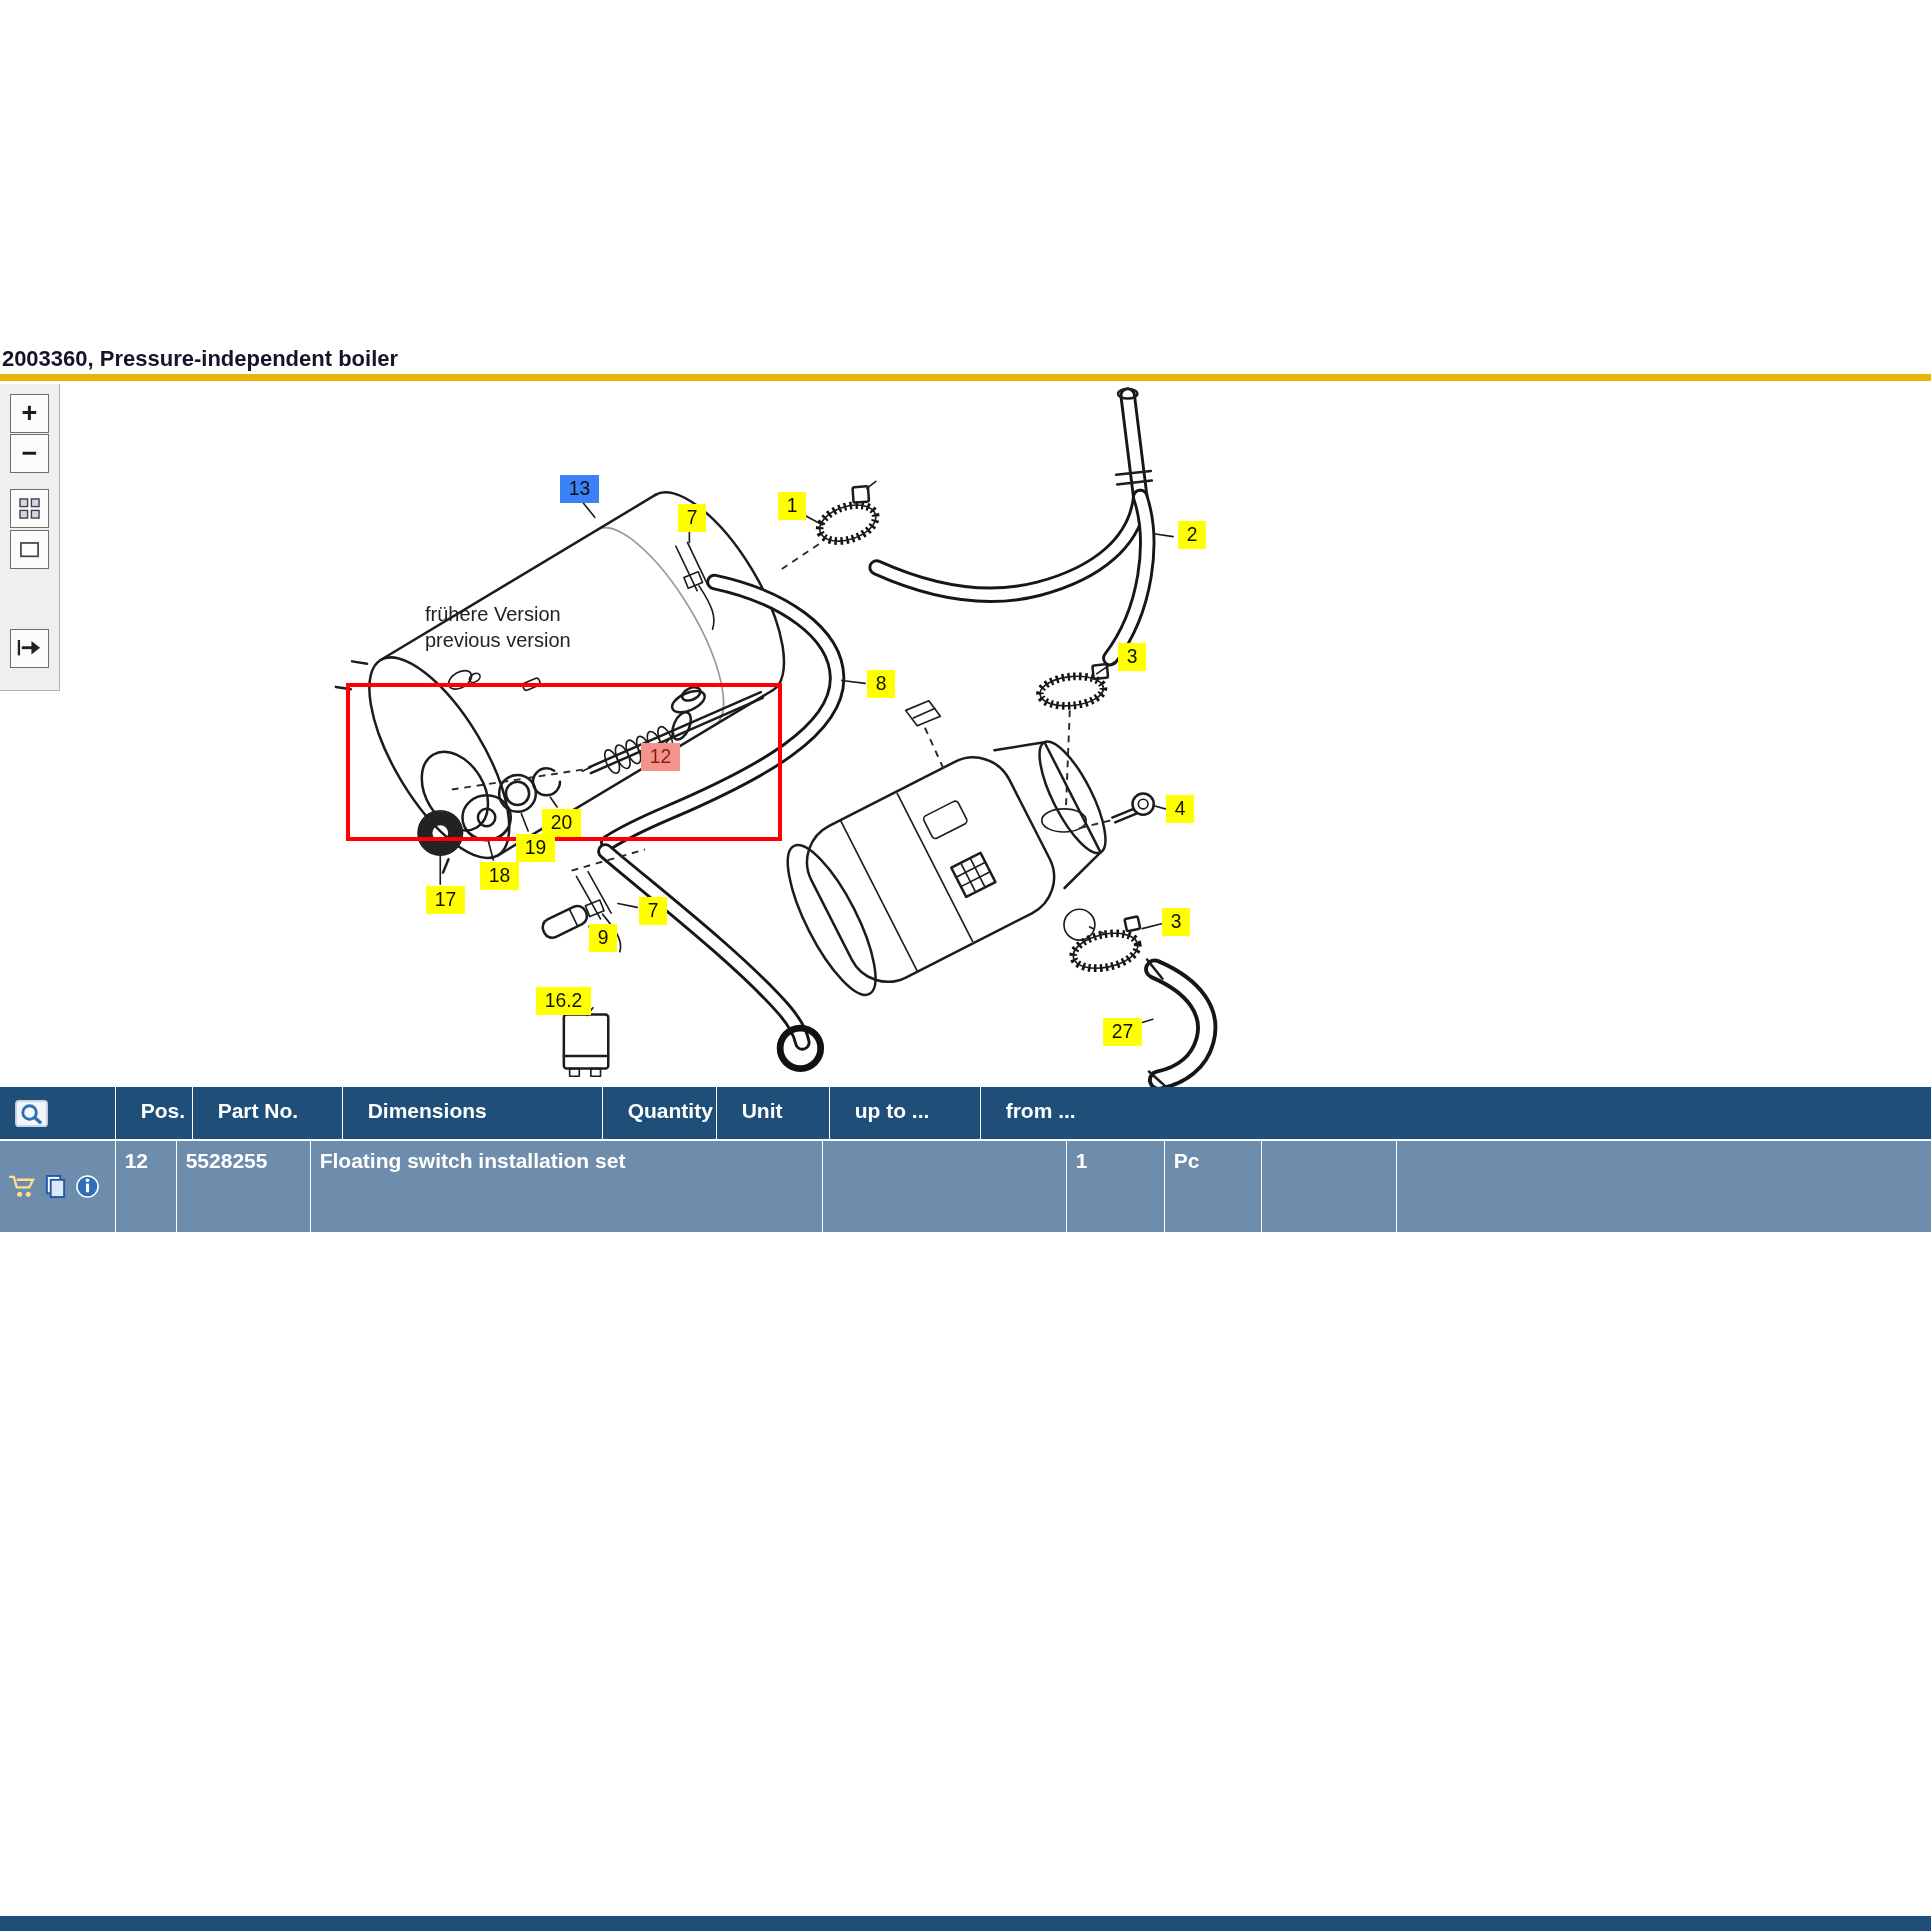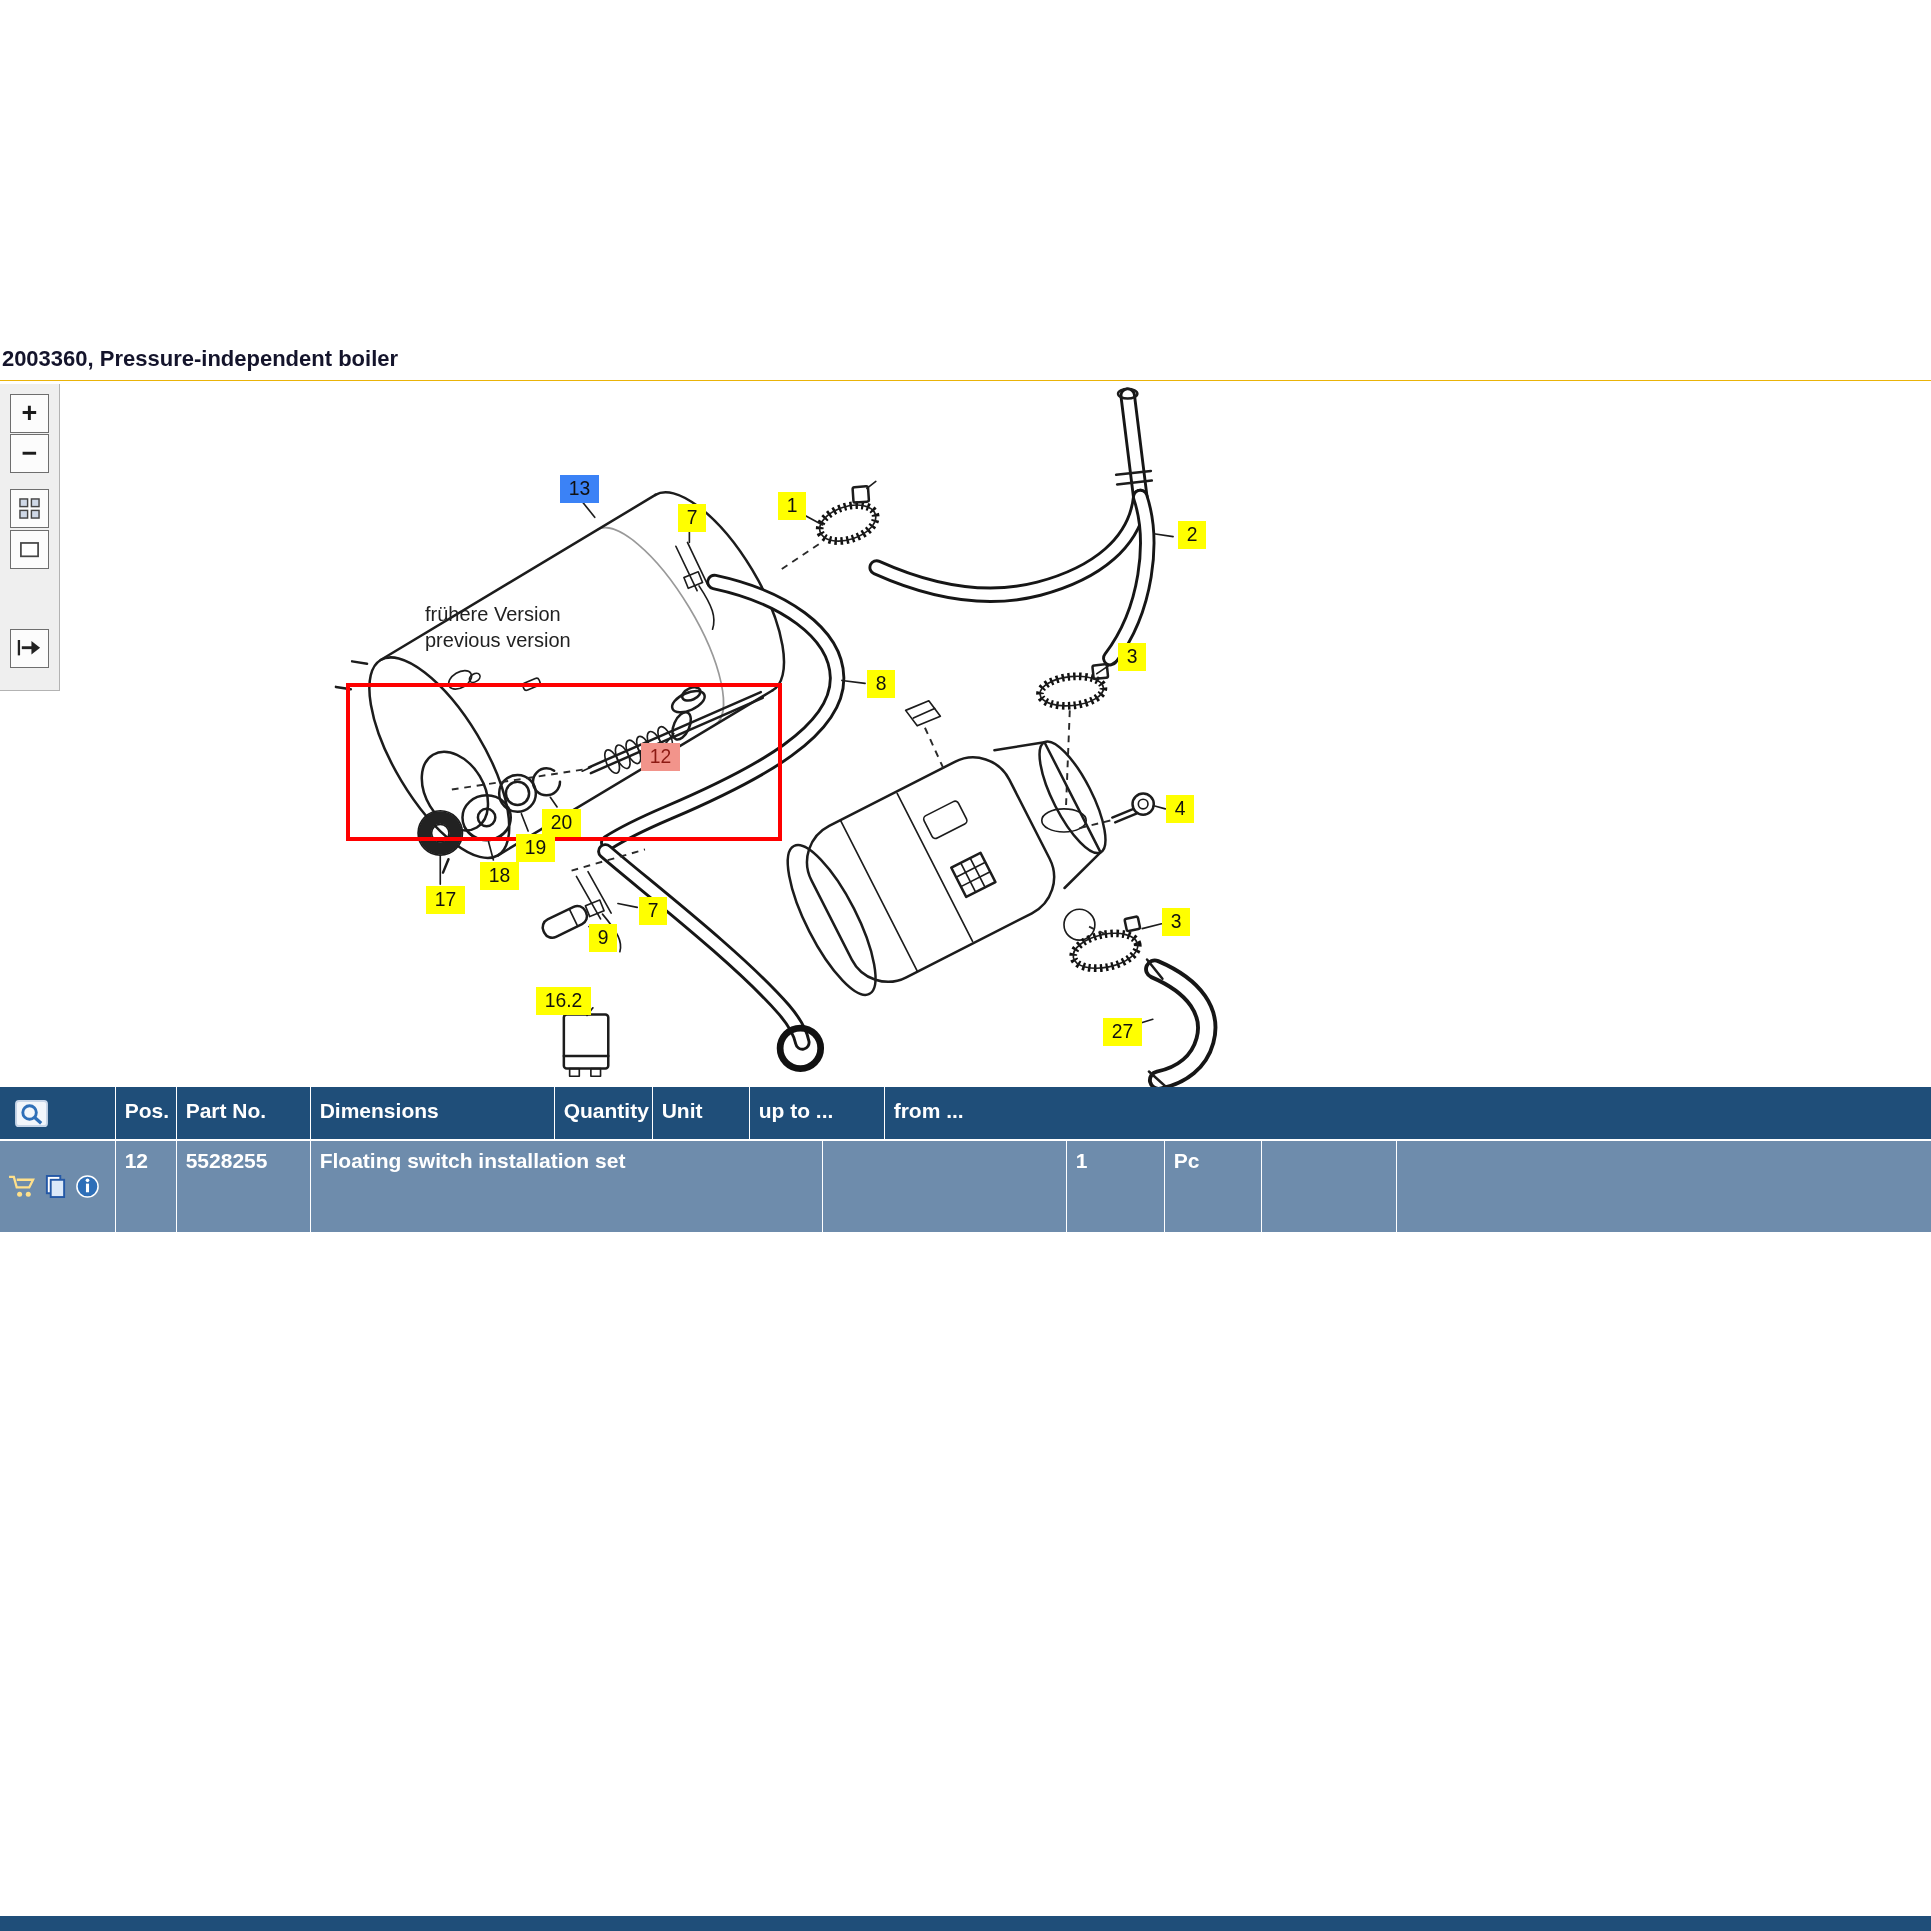--- a/index.html
+++ b/index.html
@@ -4,21 +4,21 @@
 <style>
   html,body{margin:0;padding:0;}
   body{
     width:1931px;height:1931px;position:relative;overflow:hidden;
     background:#ffffff;font-family:"Liberation Sans", sans-serif;color:#1a1a24;
   }
   .title-bar{
     position:absolute;left:0;top:340px;width:1931px;height:41px;
     font-size:22px;font-weight:600;color:#14142b;
     padding:5.8px 0 0 1.9px;box-sizing:border-box;
-    border-bottom:1px solid #eab308;
+    border-bottom:7px solid #eab308;
   }
   
   .toolbar-panel{
     position:absolute;left:0;top:384px;width:60px;height:307px;
     background:#efefef;border-right:1px solid #b3b3b3;border-bottom:1px solid #b3b3b3;
     box-sizing:border-box;padding-top:7.7px;
   }
   .tbtn{
     width:39px;height:39px;margin:1.9px auto;background:#fcfcfc;
     border:1px solid #6e6e6e;display:flex;align-items:center;justify-content:center;
@@ -38,21 +38,21 @@
     border:4.8px solid #fe0000;box-sizing:border-box;
   }
   .plabel{
     position:absolute;font-size:19.3px;line-height:1.25;color:#111;
     background:#ffff00;padding:1.9px 8.7px;white-space:nowrap;cursor:pointer;
   }
   .plabel.green{background:#3b82f6;}
   .plabel.red{background:#f2948b;color:#8c1a13;}
   
   .parts-table{position:absolute;left:0;top:1087px;width:1931px;}
-  .t-header{display:flex;background:#1f4e79;height:52px;}
+  .t-header{display:flex;background:#1f4e79;height:52px;gap:16px;}
   .t-row{display:flex;background:#6e8cac;height:91px;margin-top:1.9px;}
   .t-cell{
     box-sizing:border-box;color:#ffffff;font-weight:700;font-size:21px;
     padding:11.6px 0 0 8.7px;border-right:1.9px solid #ffffff;overflow:hidden;
   }
   .t-row .t-cell{padding-top:7.7px;}
   .c-icon{width:116px;padding-left:13.5px;}
   .c-pos{width:61px;}
   .c-part{width:134px;}
   .c-desc{width:512px;}

